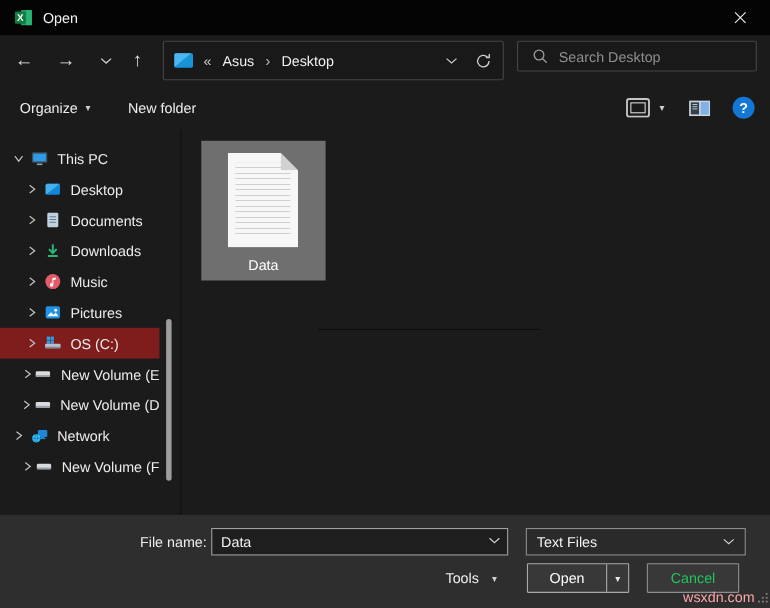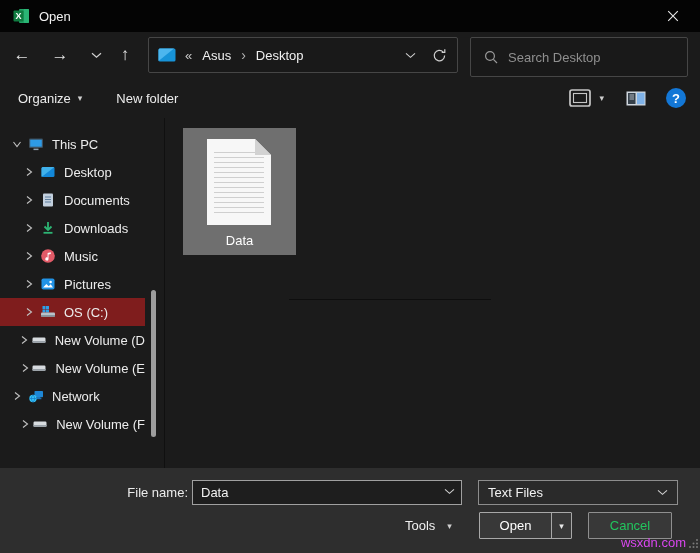--- a/index.html
+++ b/index.html
@@ -22,21 +22,21 @@
   .nav-back { left:8px; } .nav-fwd { left:46px; } .nav-chevron { left:82px; } .nav-up { left:111px; }
   .addressbar { position:absolute; left:148px; top:5px; width:310px; height:36px;
                 background:#191919; border:1px solid #464646; border-radius:2px;
                 display:flex; align-items:center; }
   .addr-folder { margin-left:9px; display:flex; }
   .addr-overflow { margin-left:9px; color:#c9c9c9; }
   .crumb { margin-left:10px; color:#f0f0f0; cursor:pointer; }
   .crumb-sep { margin-left:10px; color:#b5b5b5; font-size:14px; }
   .addr-dd { margin-left:auto; display:flex; padding:6px 4px; cursor:pointer; }
   .addr-refresh { margin:0 10px 0 12px; display:flex; cursor:pointer; }
-  .searchbox { position:absolute; left:470px; top:5px; width:218px; height:40px;
+  .searchbox { position:absolute; left:470px; top:5px; width:218px; height:28px;
                background:#191919; border:1px solid #464646; border-radius:2px;
                display:flex; align-items:center; }
   .searchbox .mag { margin-left:13px; display:flex; }
   .searchbox input { flex:1; margin-left:10px; background:transparent; border:none; outline:none;
                      color:#e8e8e8; font:13px "Liberation Sans", sans-serif; }
   .searchbox input::placeholder { color:#8f8f8f; }
   
   .cmdbar { position:absolute; top:78px; left:0; right:0; height:40px; }
   .cmd-left { position:absolute; left:18px; top:0; height:40px; display:flex; align-items:center; }
   .cmd-item { display:flex; align-items:center; color:#ececec; cursor:pointer; }
@@ -88,21 +88,21 @@
   .tools .dd-tri { margin-left:12px; }
   .open-btn { position:absolute; left:479px; top:44px; width:93px; height:27px; display:flex;
               background:#383838; border:1px solid #a8a8a8; border-radius:1px; cursor:pointer; }
   .open-main { flex:1; display:flex; align-items:center; justify-content:center; color:#fff; }
   .open-sep { width:1px; background:#a8a8a8; }
   .open-arrow { width:19px; display:flex; align-items:center; justify-content:center;
                 font-size:9px; color:#e8e8e8; }
   .cancel-btn { position:absolute; left:588px; top:44px; width:84px; height:27px; background:#383838;
                 border:1px solid #8f8f8f; border-radius:1px; display:flex; align-items:center;
                 justify-content:center; color:#22c55e; cursor:pointer; }
-  .watermark { position:absolute; right:14px; bottom:3px; color:#d946ef; }
+  .watermark { position:absolute; right:14px; bottom:3px; color:#fca5a5; }
   .grip { position:absolute; right:1px; bottom:1px; }
 </style>
 </head>
 <body>
 
 <div class="window">
 
   <div class="titlebar">
     <span style="display:flex">
       <svg width="17" height="16" viewBox="0 0 17 16">
@@ -314,36 +314,36 @@
             <svg width="8" height="10" viewBox="0 0 8 10">
               <path d="M2 1.5 6.5 5 2 8.5" fill="none" stroke="#c2c2c2" stroke-width="1.1"></path>
             </svg>
           </span>
         <span class="ticon">
             <svg width="16" height="16" viewBox="0 0 16 16">
               <rect x="1.5" y="5.5" width="13" height="5.2" rx="1.2" fill="#d7dbdf"></rect>
               <rect x="1.5" y="9" width="13" height="1.7" fill="#99a1a8"></rect>
             </svg>
           </span>
-        <span class="tlabel">New Volume (D</span>
+        <span class="tlabel">New Volume (E</span>
       </div>
 
       <div class="tree-item lvl1">
         <span class="twisty">
             <svg width="8" height="10" viewBox="0 0 8 10">
               <path d="M2 1.5 6.5 5 2 8.5" fill="none" stroke="#c2c2c2" stroke-width="1.1"></path>
             </svg>
           </span>
         <span class="ticon">
             <svg width="16" height="16" viewBox="0 0 16 16">
               <rect x="1.5" y="5.5" width="13" height="5.2" rx="1.2" fill="#d7dbdf"></rect>
               <rect x="1.5" y="9" width="13" height="1.7" fill="#99a1a8"></rect>
             </svg>
           </span>
-        <span class="tlabel">New Volume (E</span>
+        <span class="tlabel">New Volume (D</span>
       </div>
 
       <div class="tree-item lvl0">
         <span class="twisty">
             <svg width="8" height="10" viewBox="0 0 8 10">
               <path d="M2 1.5 6.5 5 2 8.5" fill="none" stroke="#c2c2c2" stroke-width="1.1"></path>
             </svg>
           </span>
         <span class="ticon">
             <svg width="16" height="16" viewBox="0 0 16 16">

